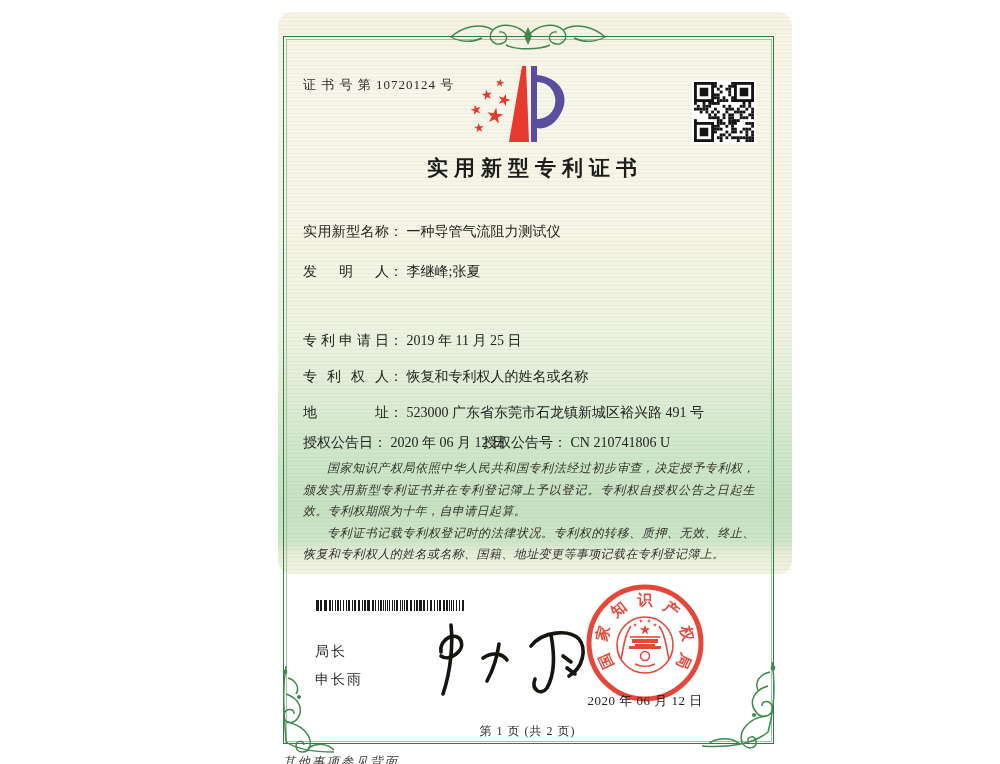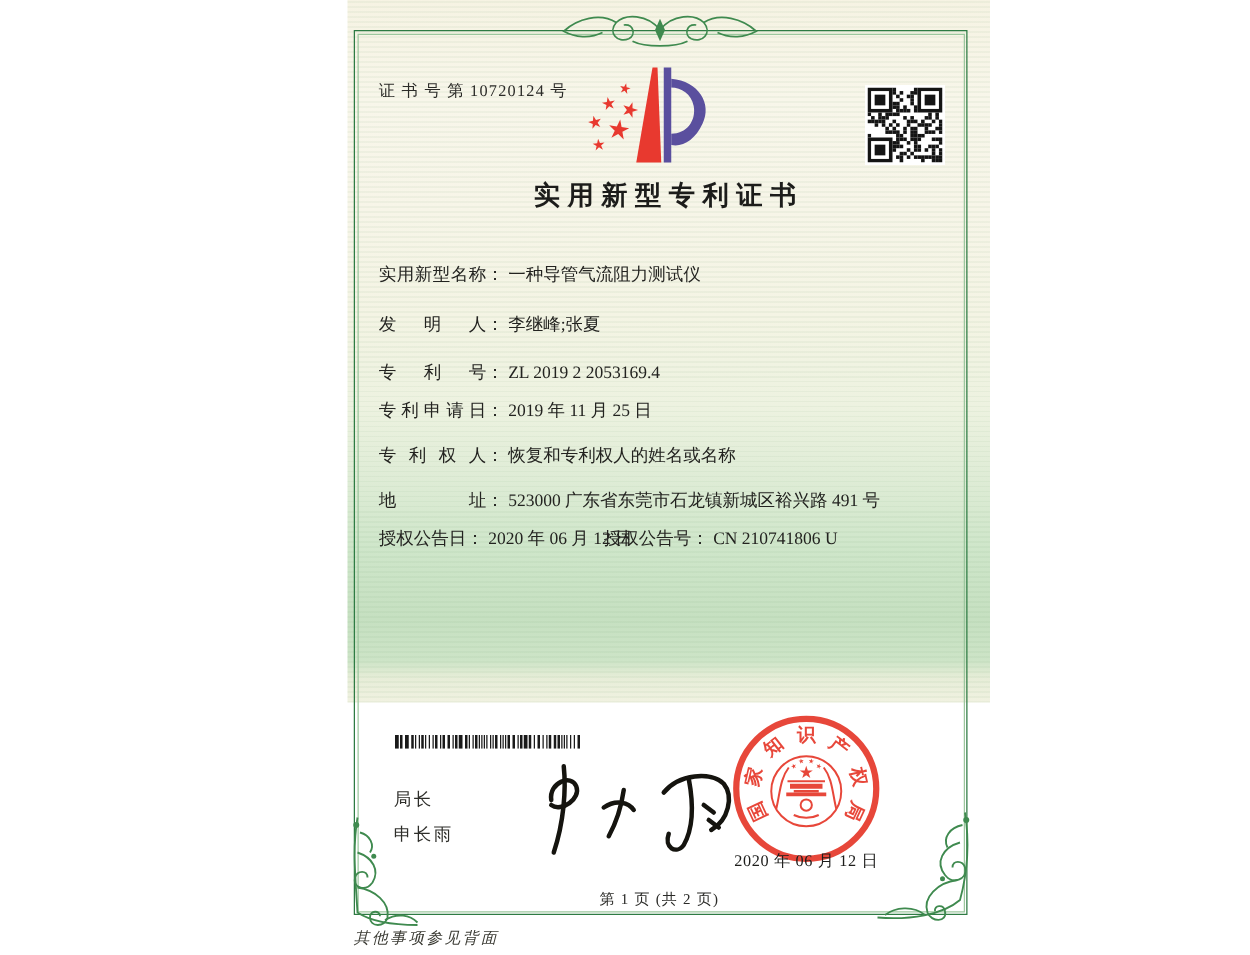--- a/index.html
+++ b/index.html
@@ -1,26 +1,27 @@
 <!DOCTYPE html>
 <html><head>
 <meta charset="utf-8">
 <style>
   html,body{margin:0;padding:0;}
   body{background:#ffffff;font-family:"Liberation Serif","DejaVu Serif",serif;}
   #stage{position:relative;width:1000px;height:764px;background:#ffffff;overflow:hidden;}
 
   
   .paper{
-    position:absolute;left:278px;top:0;width:514px;height:562px;
+    position:absolute;left:278px;top:12px;width:514px;height:562px;
     background:
       linear-gradient(180deg,
         #f6f3e3 0%, #f8f6ea 14%, #f7f5e8 30%, #f4f4e4 45%,
         #edf2e0 58%, #dfecd6 68%, #cfe6ca 78%, #c6e0c1 88%,
         #cde4c7 94%, #e7edd8 96.5%, #f1f2e1 100%);
+    border-radius: 14px;
   }
   .paper::before{ 
     content:"";position:absolute;inset:0;
     background:repeating-linear-gradient(0deg, rgba(110,160,110,0.07) 0 1px, rgba(0,0,0,0) 1px 4px);
     pointer-events:none;
   }
 
   
   .frame{
     position:absolute;left:5px;top:24px;width:489px;height:706px;
@@ -281,24 +282,20 @@
     <div class="title">实用新型专利证书</div>
 
     <div class="row" style="top:251px;">
       <span class="flabel">发明人</span><span>：</span>
       <span>李继峰;张夏</span>
     </div>
     <div class="row" style="top:211px;">
       <span class="flabel">实用新型名称</span><span>：</span>
       <span>一种导管气流阻力测试仪</span>
     </div>
-    <div class="row" style="top:289px;">
-      <span class="flabel">专利号</span><span>：</span>
-      <span>ZL 2019 2 2053169.4</span>
-    </div>
     <div class="row" style="top:320px;">
       <span class="flabel">专利申请日</span><span>：</span>
       <span>2019 年 11 月 25 日</span>
     </div>
     <div class="row" style="top:356px;">
       <span class="flabel">专利权人</span><span>：</span>
       <span>恢复和专利权人的姓名或名称</span>
     </div>
     <div class="row" style="top:392px;">
       <span class="flabel">地址</span><span>：</span>
@@ -307,20 +304,24 @@
 
     <div class="row" style="top:422px;">
       <span>授权公告日</span><span>：</span>
       <span>2020 年 06 月 12 日</span>
       <span class="grant-group2">
         <span>授权公告号</span><span>：</span>
         <span>CN 210741806 U</span>
       </span>
     </div>
 
+    <div class="paras">
+      <p>国家知识产权局依照中华人民共和国专利法经过初步审查，决定授予专利权，颁发实用新型专利证书并在专利登记簿上予以登记。专利权自授权公告之日起生效。专利权期限为十年，自申请日起算。</p>
+      <p>专利证书记载专利权登记时的法律状况。专利权的转移、质押、无效、终止、恢复和专利权人的姓名或名称、国籍、地址变更等事项记载在专利登记簿上。</p>
+    </div>
 
     <svg class="barcode" id="barcode-svg" viewBox="0 0 150 11" preserveAspectRatio="none">
         <rect x="0" y="0" width="3" height="11" fill="#1a1a1a"></rect>
         <rect x="4" y="0" width="2" height="11" fill="#1a1a1a"></rect>
         <rect x="8" y="0" width="3" height="11" fill="#1a1a1a"></rect>
         <rect x="13" y="0" width="2" height="11" fill="#1a1a1a"></rect>
         <rect x="16" y="0" width="1" height="11" fill="#1a1a1a"></rect>
         <rect x="19" y="0" width="1" height="11" fill="#1a1a1a"></rect>
         <rect x="21" y="0" width="2" height="11" fill="#1a1a1a"></rect>
         <rect x="24" y="0" width="1" height="11" fill="#1a1a1a"></rect>

